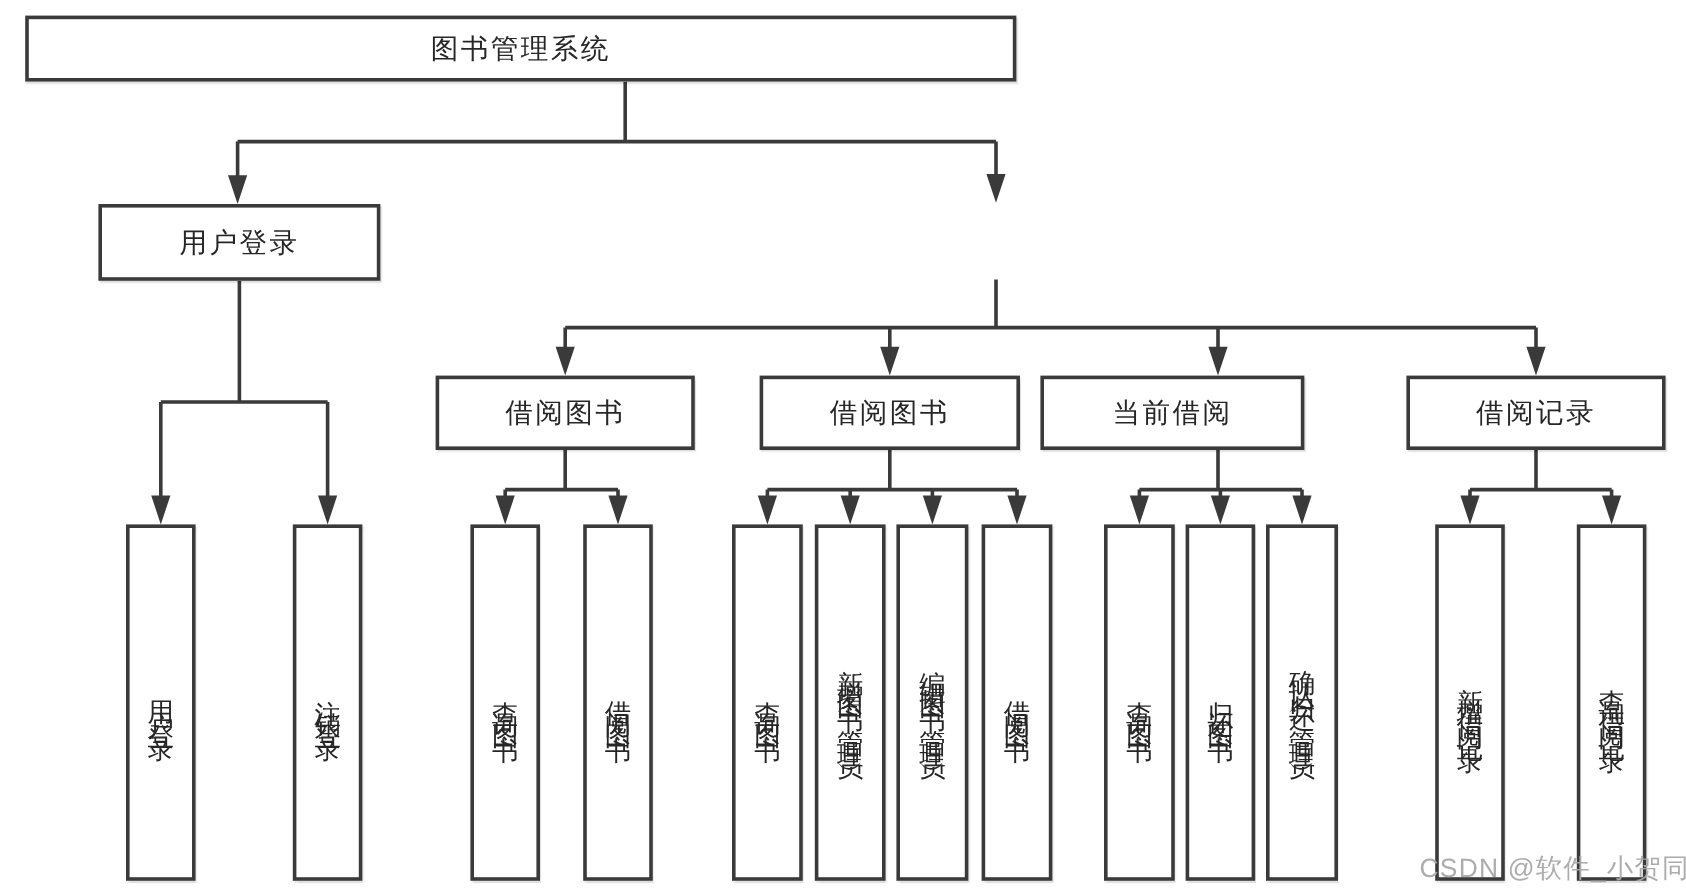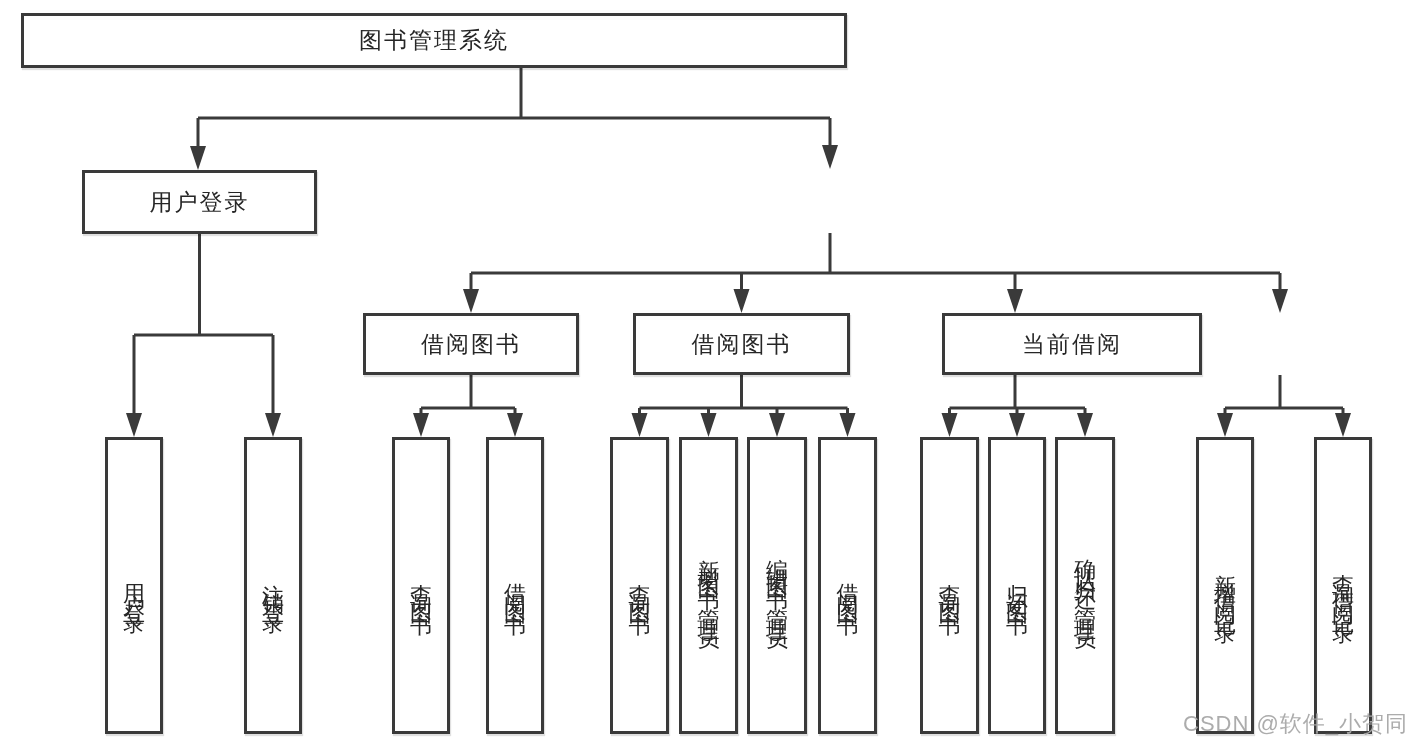--- a/index.html
+++ b/index.html
@@ -101,22 +101,25 @@
   <div class="box" style="left:82px;top:170px;width:235px;height:64px">
     <span class="hlabel">用户登录</span>
   </div>
 
   <div class="box" style="left:363px;top:313px;width:216px;height:62px">
     <span class="hlabel">借阅图书</span>
   </div>
   <div class="box" style="left:633px;top:313px;width:217px;height:62px">
     <span class="hlabel">借阅图书</span>
   </div>
-  <div class="box" style="left:942px;top:313px;width:260px;height:62px">
+  <div class="box" style="left:867px;top:313px;width:220px;height:62px">
     <span class="hlabel">当前借阅</span>
+  </div>
+  <div class="box" style="left:1172px;top:313px;width:216px;height:62px">
+    <span class="hlabel">借阅记录</span>
   </div>
 
   <div class="box" style="left:105px;top:437px;width:58px;height:297px">
     <span class="vlabel">用户登录</span>
   </div>
   <div class="box" style="left:244px;top:437px;width:58px;height:297px">
     <span class="vlabel">注销登录</span>
   </div>
 
   <div class="box" style="left:392px;top:437px;width:58px;height:297px">

